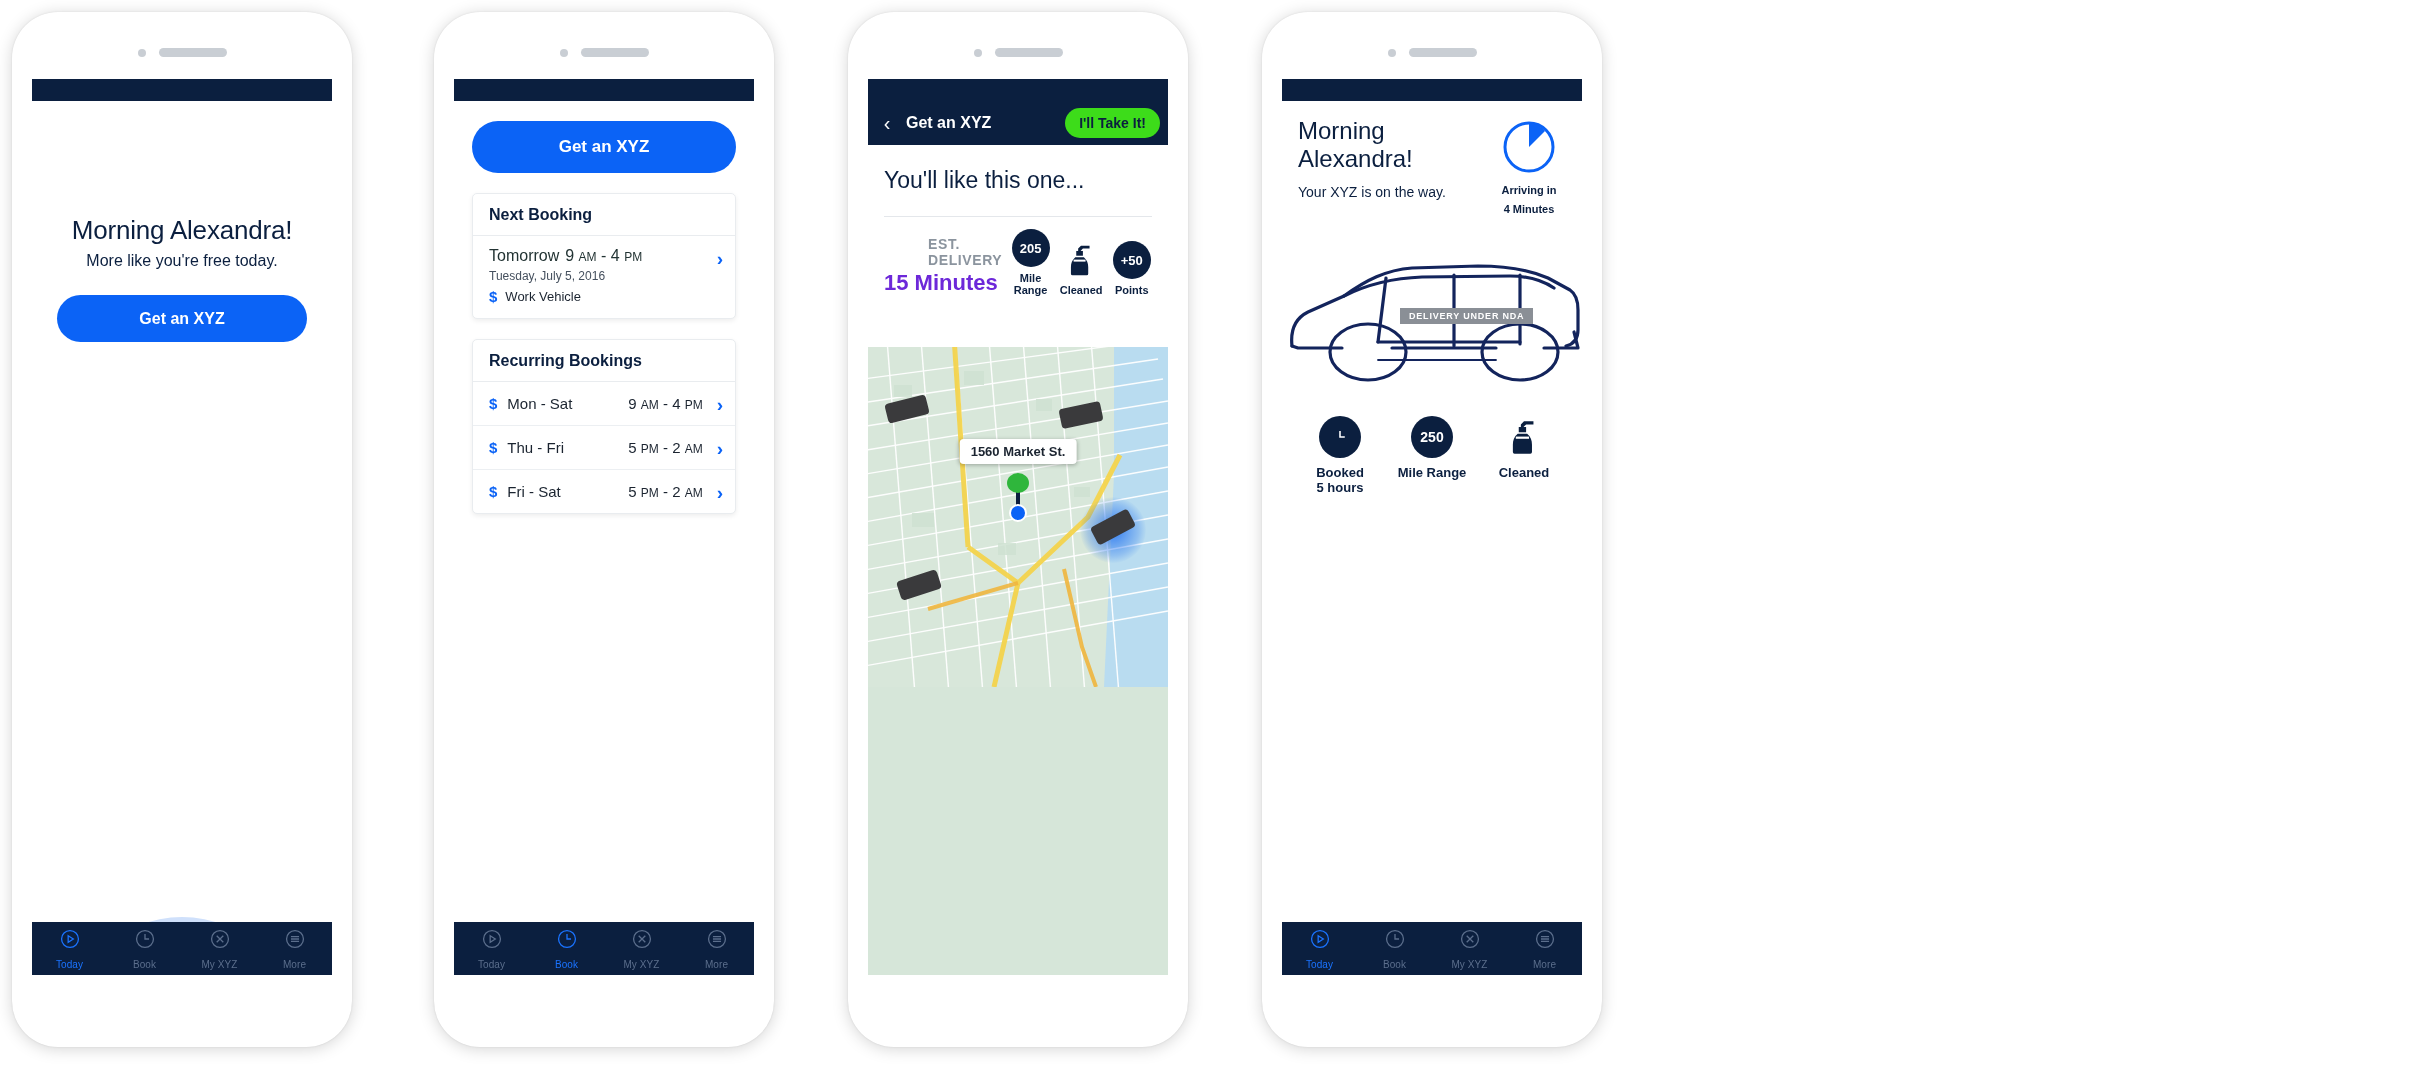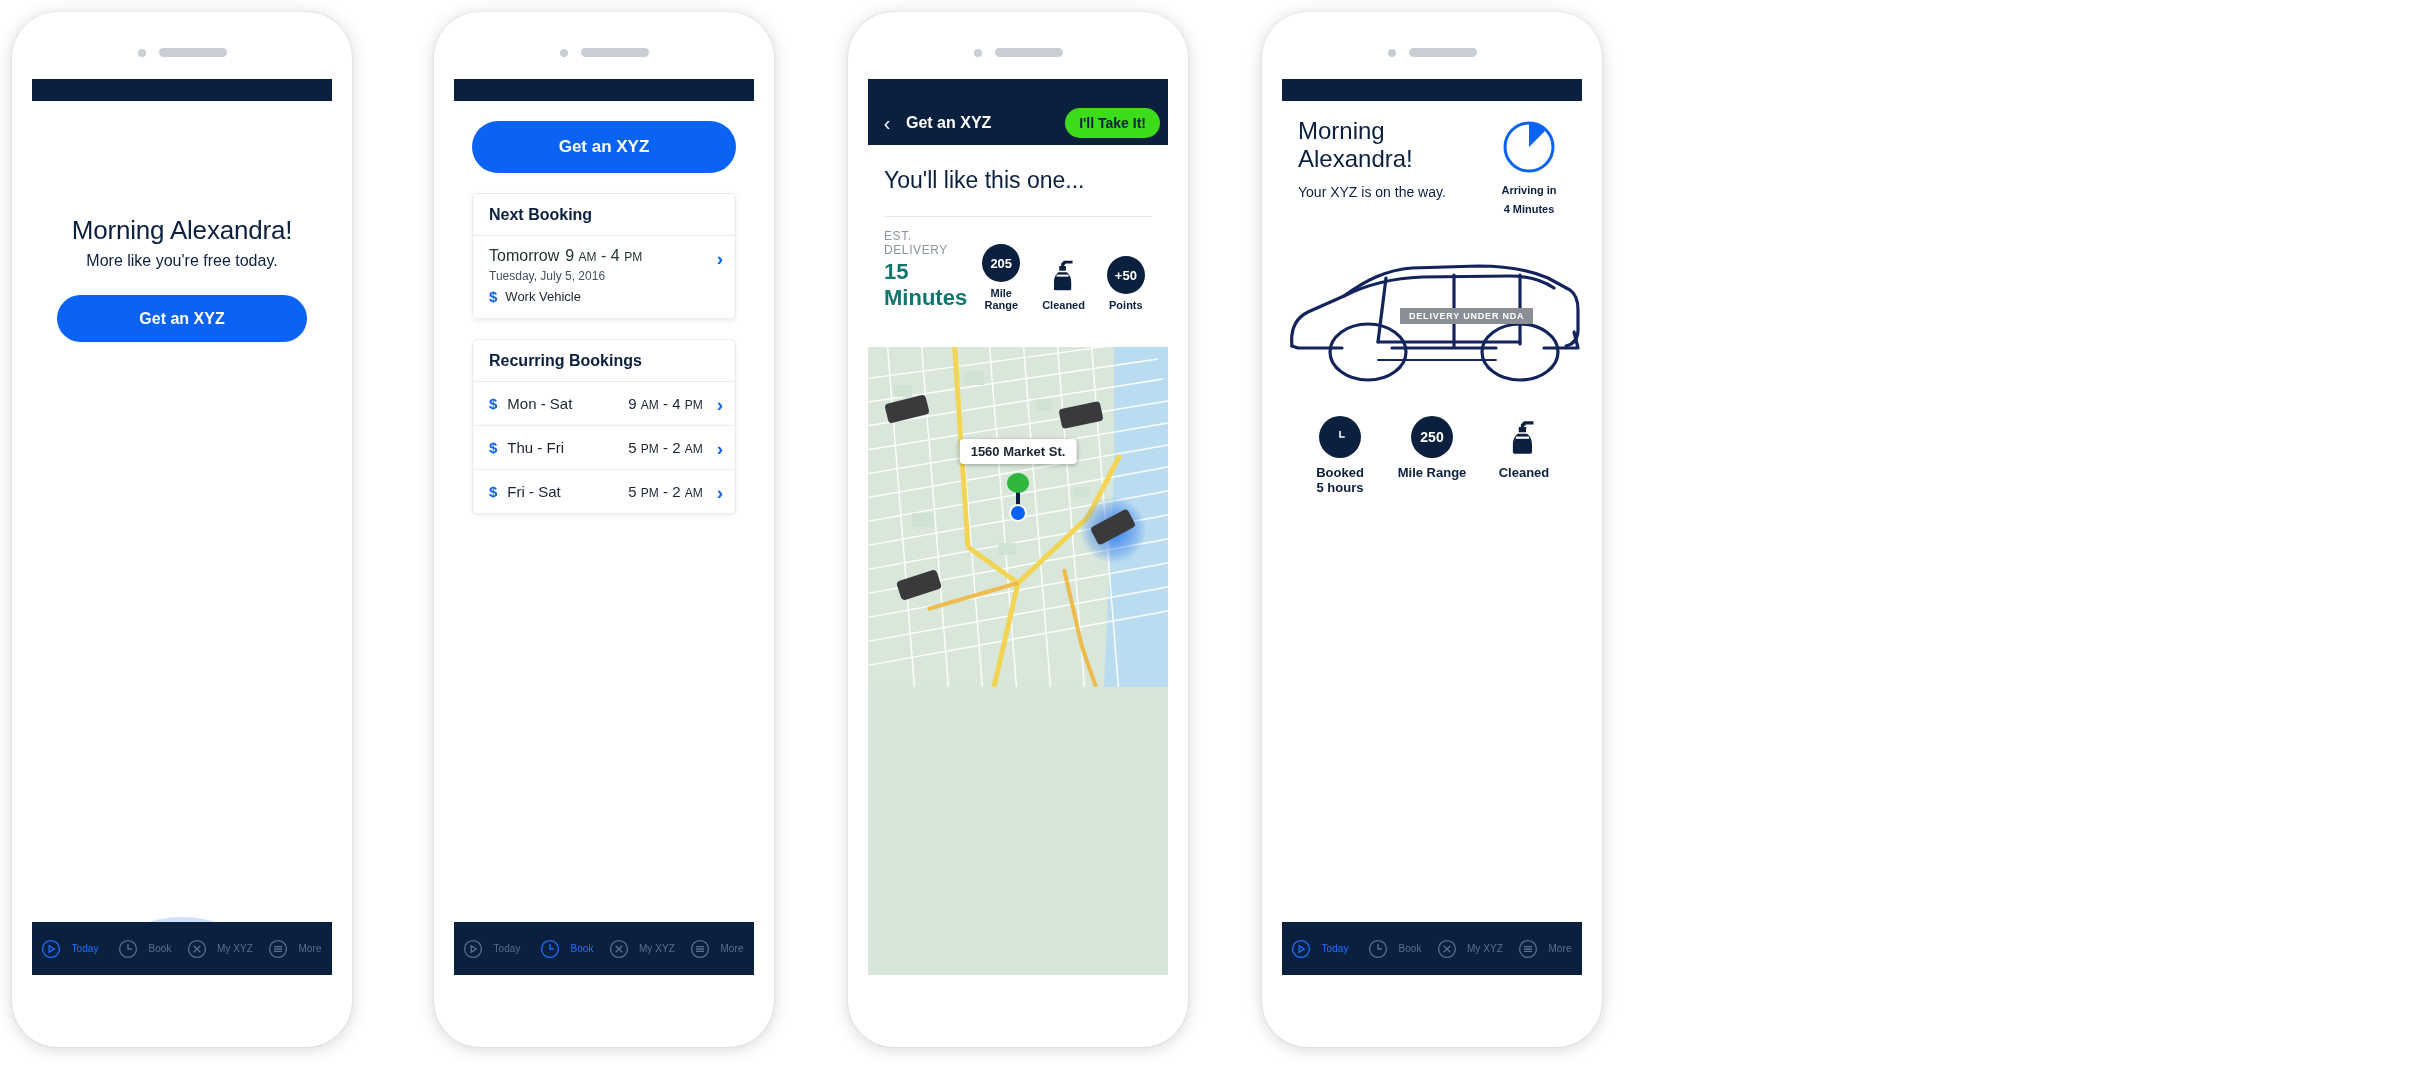--- a/index.html
+++ b/index.html
@@ -54,21 +54,21 @@
   .statusbar { height: 22px; background:#0b1f3f; width:100%; }
 
   
   .bottomnav {
     position:absolute; left:0; right:0; bottom:0;
     height: 53px;
     background:#0b1f3f;
     display:flex;
   }
   .navitem {
-    flex:1; display:flex; flex-direction:row;
+    flex:1; display:flex; flex-direction:column;
     align-items:center; justify-content:center; gap:9px;
     color:#5b6e8c;
   }
   .navitem.active { color:#1a73ff; }
   .navlabel { font-size:10px; letter-spacing:0.1px; line-height:11px; }
   .navicon { width:22px; height:22px; display:block; }
   .navicon circle, .navicon line, .navicon path, .navicon polygon { vector-effect: non-scaling-stroke; }
 
   
   .s1-body { position:relative; height:calc(100% - 22px); }
@@ -155,22 +155,22 @@
     background:#3ddc1a; color:#0b1f3f;
     border:none; border-radius:16px;
     height:30px; padding:0 14px;
     font-size:14px; font-weight:bold;
     font-family:"Liberation Sans", sans-serif; cursor:pointer;
   }
   .s3-h { font-size:23px; color:#0b1f3f; padding: 22px 16px 0 16px; font-weight:400; }
   .s3-divider { height:1px; background:#e4e7eb; margin: 22px 16px 0 16px; }
   .s3-meta { display:flex; align-items:flex-end; padding: 12px 14px 0 16px; gap:6px; }
   .eta-block { flex:1; }
-  .eta-label { font-size:12px; letter-spacing:0.6px; color:#8b949e; font-weight:normal; }
-  .eta-value { font-size:22px; font-weight:bold; color:#0f766e; margin-top:2px; }
+  .eta-label { font-size:14px; letter-spacing:0.6px; color:#8b949e; font-weight:bold;margin-left:44px; }
+  .eta-value { font-size:22px; font-weight:bold; color:#6d28d9; margin-top:2px; }
   .badge-col { width:58px; text-align:center; }
   .badge {
     width:38px; height:38px; border-radius:50%;
     background:#0b1f3f; color:#fff;
     display:flex; align-items:center; justify-content:center;
     font-size:13px; font-weight:bold; margin: 0 auto;
   }
   .badge-cap { font-size:11px; color:#0b1f3f; margin-top:5px; font-weight:bold; }
   .spray { width:38px; height:38px; margin:0 auto; display:block; }
 

